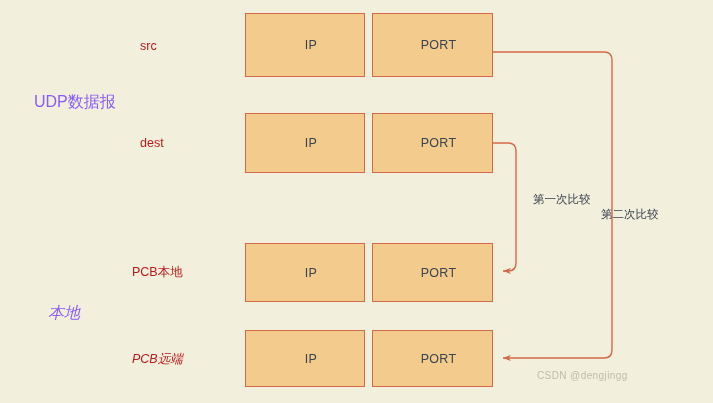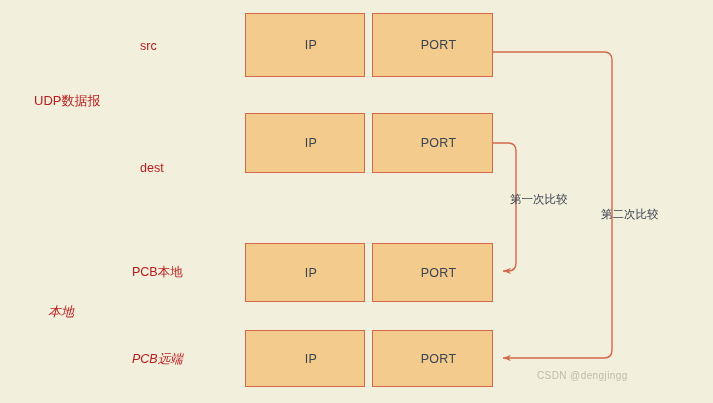--- a/index.html
+++ b/index.html
@@ -10,22 +10,22 @@
   #canvas {
     position: relative;
     width: 713px;
     height: 403px;
     background: #f2efdd;
     font-family: "Liberation Sans", "DejaVu Sans", sans-serif;
     overflow: hidden;
   }
   .group-label {
     position: absolute;
-    color: #b91c1c;
-    font-size: 13px;
+    color: #8b5cf6;
+    font-size: 16px;
     white-space: nowrap;
   }
   .row-label {
     position: absolute;
     color: #b91c1c;
     font-size: 12.5px;
     white-space: nowrap;
   }
   .field-box {
     position: absolute;
@@ -66,21 +66,21 @@
 <body>
 
 <div id="canvas">
 
   <div class="group-label" style="left:34px; top:92px;">UDP数据报</div>
 
   <div class="group-label" style="left:48px; top:303px;font-style:italic;">本地</div>
 
   <div class="row-label" style="left:140px; top:39px; width:76px;">src</div>
 
-  <div class="row-label" style="left:140px; top:136px; width:76px;margin-top:25px;">dest</div>
+  <div class="row-label" style="left:140px; top:136px; width:76px;">dest</div>
 
   <div class="row-label" style="left:132px; top:264px; width:92px;">PCB本地</div>
 
   <div class="row-label" style="left:132px; top:351px; width:92px;font-style:italic;">PCB远端</div>
 
   <div class="field-box" style="left:245px; top:13px; width:120px; height:64px;">IP</div>
   <div class="field-box" style="left:372px; top:13px; width:121px; height:64px;">PORT</div>
 
   <div class="field-box" style="left:245px; top:113px; width:120px; height:60px;">IP</div>
   <div class="field-box" style="left:372px; top:113px; width:121px; height:60px;">PORT</div>
@@ -96,19 +96,19 @@
       <marker id="arrowhead" markerWidth="9" markerHeight="7" refX="8" refY="3.5" orient="auto" markerUnits="userSpaceOnUse">
         <path d="M 8 3.5 L 0 0.4 L 2.4 3.5 L 0 6.6 Z" fill="#d4694a"></path>
       </marker>
     </defs>
 
     <path d="M 493 143 L 508 143 Q 516 143 516 151 L 516 263 Q 516 271 508 271 L 503 271" fill="none" stroke="#d4694a" stroke-width="1.4" marker-end="url(#arrowhead)"></path>
 
     <path d="M 493 52 L 604 52 Q 612 52 612 60 L 612 350 Q 612 358 604 358 L 503 358" fill="none" stroke="#d4694a" stroke-width="1.4" marker-end="url(#arrowhead)"></path>
   </svg>
 
-  <div class="edge-label" style="left:510px; top:192px;">第一次比较</div>
+  <div class="edge-label" style="left:533px; top:192px;">第一次比较</div>
 
   <div class="edge-label" style="left:601px; top:207px;">第二次比较</div>
 
   <div class="watermark" style="left:537px; top:370px;">CSDN @dengjingg</div>
 
 </div>
 
 </body></html>

